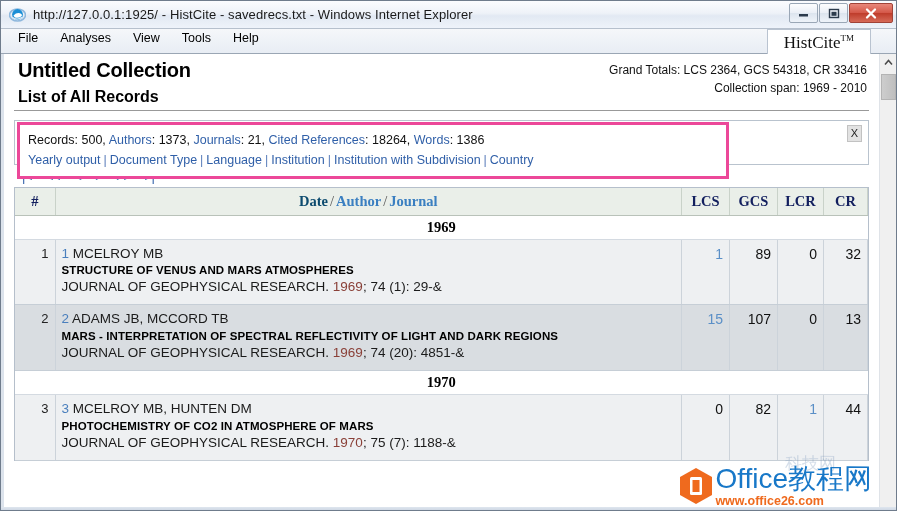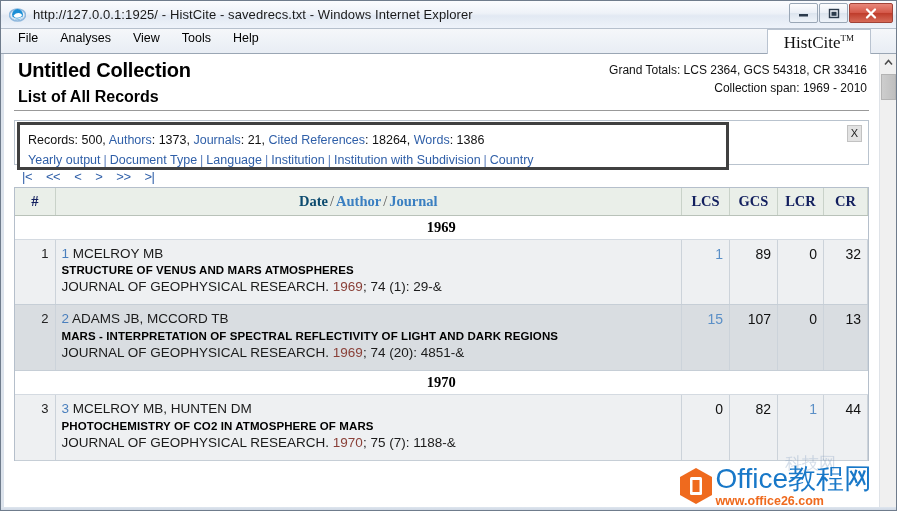--- a/index.html
+++ b/index.html
@@ -136,22 +136,22 @@
   #infowrap {
     position: relative;
     margin: 9px 0 0 0;
     border: 1px solid #b9c3ce;
     background: #fff;
     height: 45px;
   }
   #infobox {
     position: absolute;
     left: 2px; top: 1px;
-    width: 712px; height: 48px;
-    border: 3px solid #404040;
+    width: 712px; height: 57px;
+    border: 3px solid #ec4899;
     background: #ffffff;
     padding: 5px 8px 0 8px;
   }
   .inforow {
     font-size: 12.5px; color: #111;
     line-height: 1.6;
     white-space: nowrap;
   }
   .lnk { color: #2f5fa8; cursor: pointer; }
   .sep { color: #5c7fbb; padding: 0 3px; }

